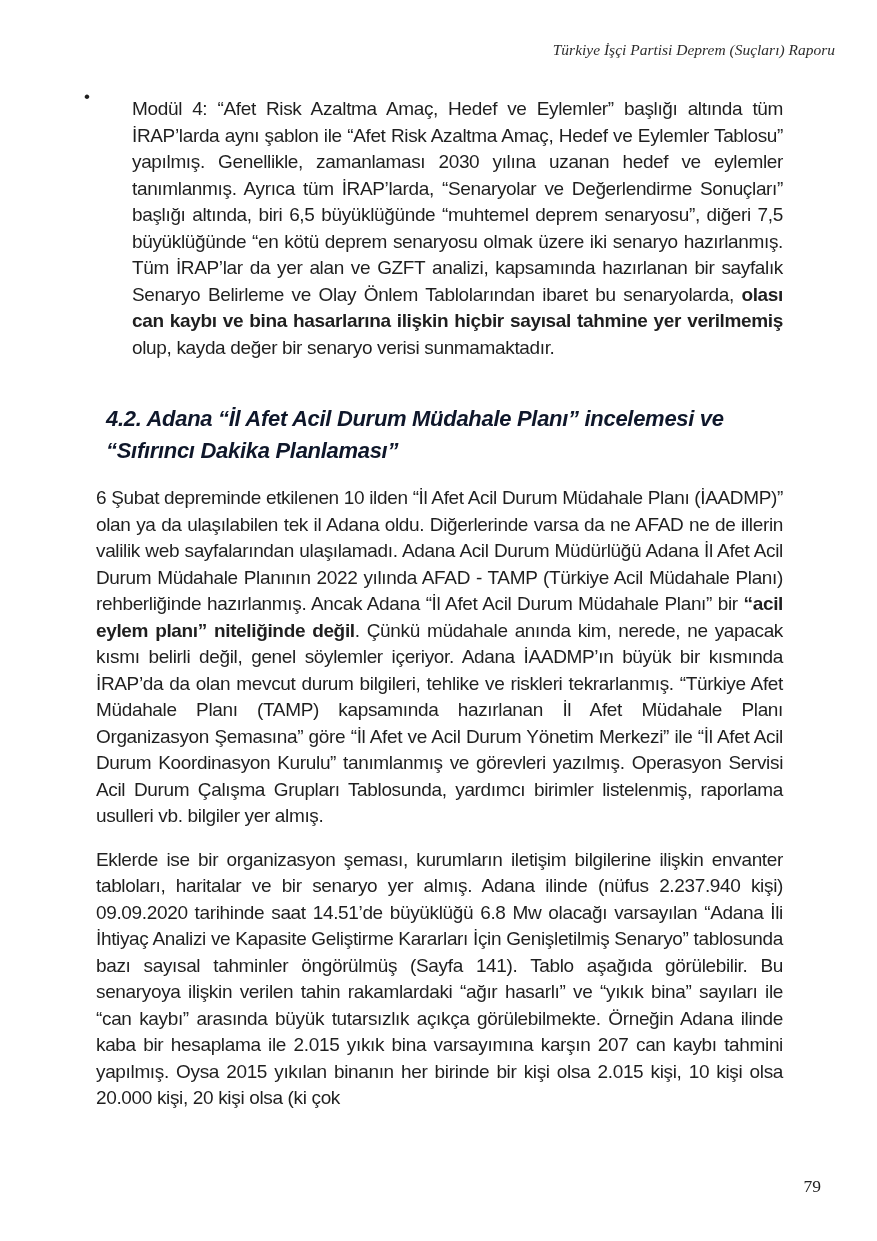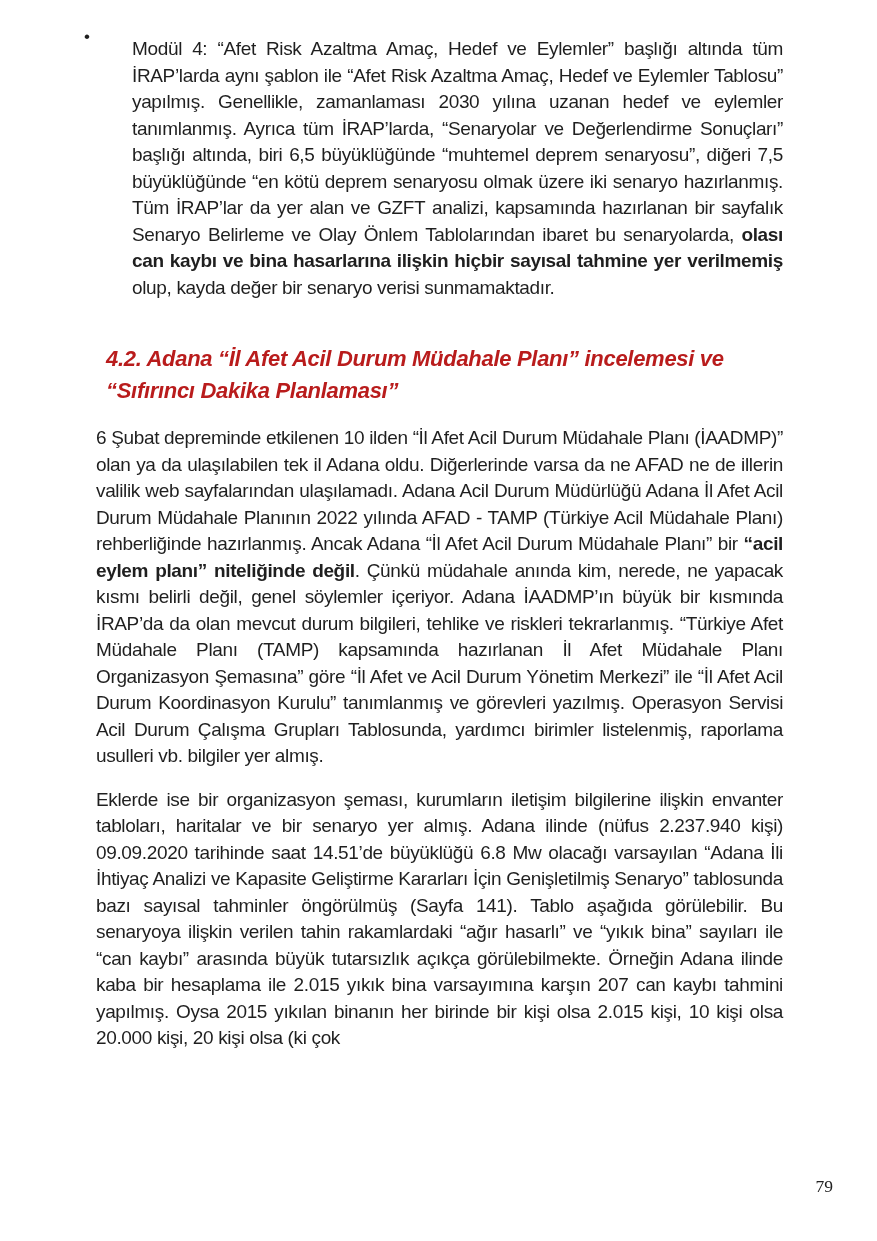--- a/index.html
+++ b/index.html
@@ -47,38 +47,41 @@
   .bullet-text { flex: 1 1 auto; }
   .bullet-text strong, .para strong { font-weight: 700; }
   .section-heading {
     margin: 30px 0 0 22px;
     max-width: 672px;
     font-size: 22px;
     line-height: 32px;
     font-style: italic;
     font-weight: 700;
     letter-spacing: -0.3px;
-    color: #b91c1c;
+    color: #0f172a;
   }
   .para { margin-top: 17px; }
   .para-first { margin-top: 18px; }
   .page-number {
     position: absolute;
-    right: 44px;
+    right: 56px;
     bottom: 44px;
     font-family: "Liberation Serif", serif;
     font-size: 17.5px;
     color: #222222;
   }
 </style>
 </head>
 <body>
 
 <div class="page">
 
+  <div class="running-header">
+    <span>Türkiye İşçi Partisi Deprem (Suçları) Raporu</span>
+  </div>
 
   <div class="content">
 
     <div class="bullet-item">
       <span class="bullet-marker">•</span>
       <p class="bullet-text"><span>Modül 4: “Afet Risk Azaltma Amaç, Hedef ve Eylemler” başlığı altında tüm İRAP’larda aynı şablon ile “Afet Risk Azaltma Amaç, Hedef ve Eylemler Tablosu” yapılmış. Genellikle, zamanlaması 2030 yılına uzanan hedef ve eylemler tanımlanmış. Ayrıca tüm İRAP’larda, “Senaryolar ve Değerlendirme Sonuçları” başlığı altında, biri 6,5 büyüklüğünde “muhtemel deprem senaryosu”, diğeri 7,5 büyüklüğünde “en kötü deprem senaryosu olmak üzere iki senaryo hazırlanmış. Tüm İRAP’lar da yer alan ve GZFT analizi, kapsamında hazırlanan bir sayfalık Senaryo Belirleme ve Olay Önlem Tablolarından ibaret bu senaryolarda, </span><strong>olası can kaybı ve bina hasarlarına ilişkin hiçbir sayısal tahmine yer verilmemiş</strong><span> olup, kayda değer bir senaryo verisi sunmamaktadır.</span></p>
     </div>
 
     <h2 class="section-heading">4.2. Adana “İl Afet Acil Durum Müdahale Planı” incelemesi ve “Sıfırıncı Dakika Planlaması”</h2>
 

